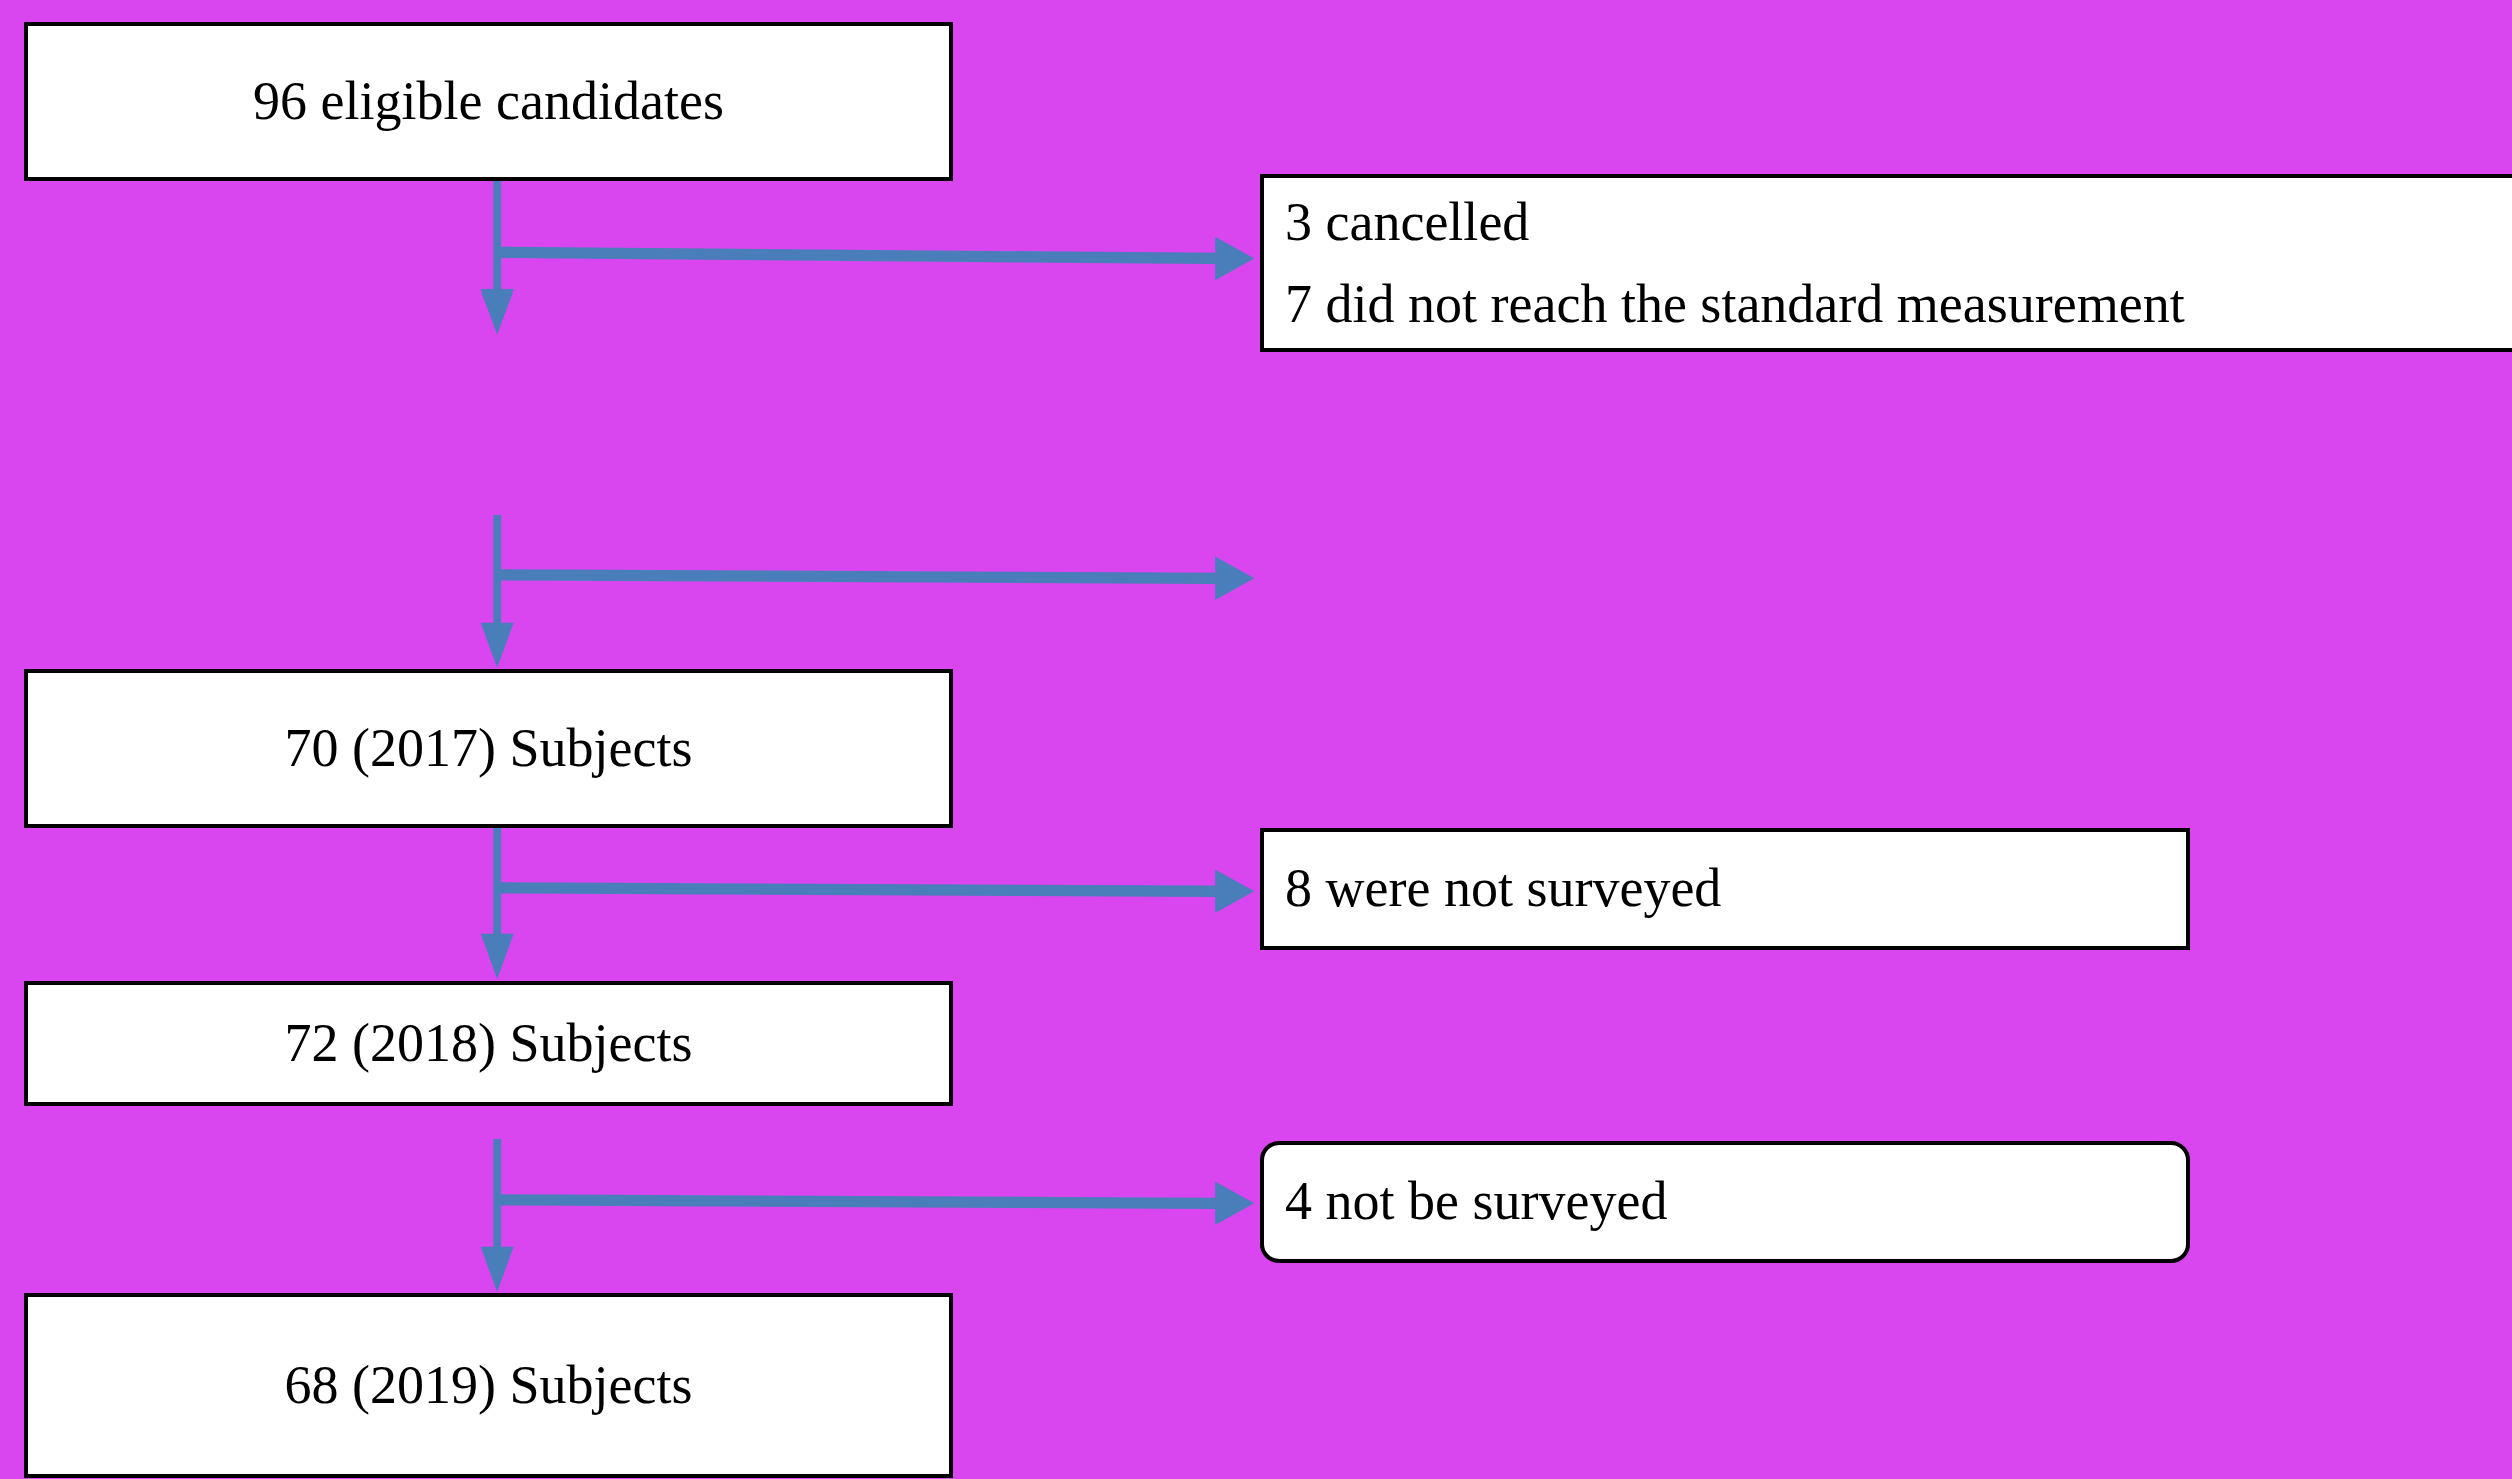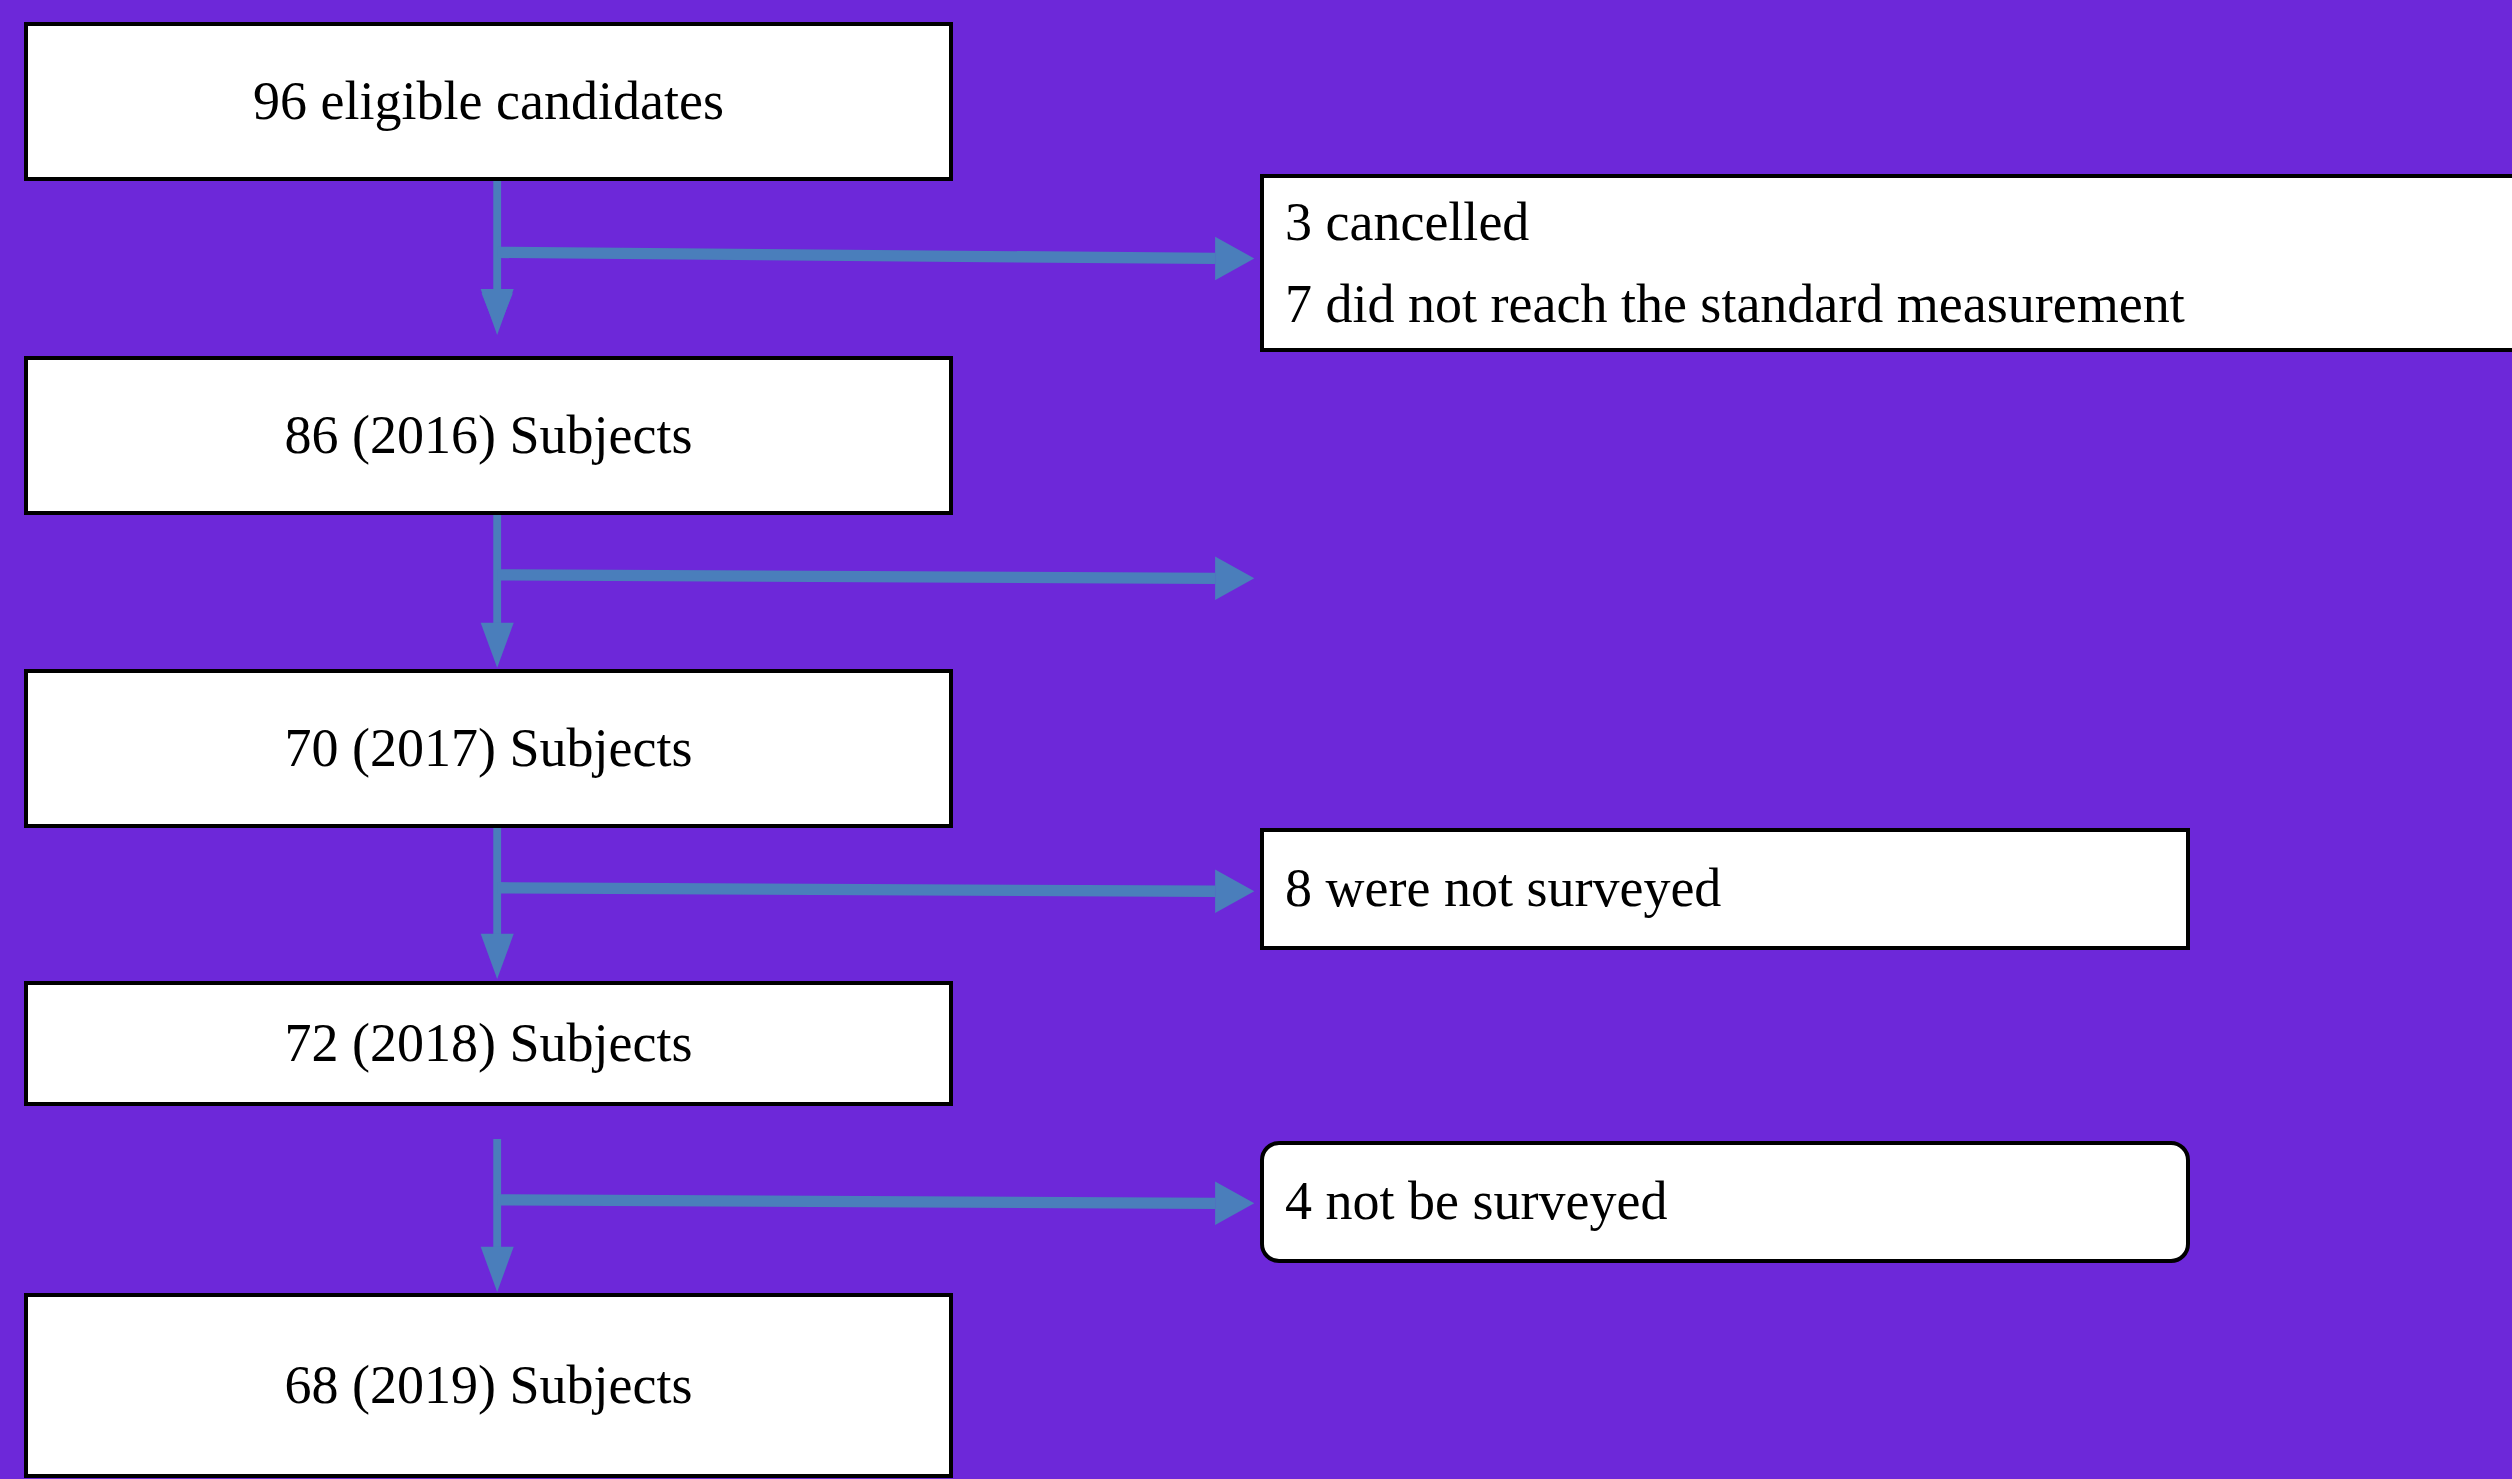--- a/index.html
+++ b/index.html
@@ -5,21 +5,21 @@
 <style>
   html, body {
     margin: 0;
     padding: 0;
     background: #ffffff;
   }
   #canvas {
     position: relative;
     width: 2512px;
     height: 1480px;
-    background: #6d28d9;
+    background: #d946ef;
     font-family: "Liberation Serif", "DejaVu Serif", serif;
     overflow: hidden;
   }
   .flow-svg {
     position: absolute;
     left: 0;
     top: 0;
     width: 2512px;
     height: 1480px;
     pointer-events: none;
@@ -99,23 +99,20 @@
     <g>
       <line x1="572" y1="1380" x2="1398" y2="1384" stroke="#4A7EBB" stroke-width="13"></line>
       <polygon points="1398,1359 1398,1409 1443,1384" fill="#4A7EBB"></polygon>
     </g>
   </svg>
 
   <div class="node-box center" style="left:24px; top:22px; width:929px; height:159px;">
     <span class="node-label">96 eligible candidates</span>
   </div>
 
-  <div class="node-box center" style="left:24px; top:356px; width:929px; height:159px;">
-    <span class="node-label">86 (2016) Subjects</span>
-  </div>
 
   <div class="node-box center" style="left:24px; top:669px; width:929px; height:159px;">
     <span class="node-label">70 (2017) Subjects</span>
   </div>
 
   <div class="node-box center" style="left:24px; top:981px; width:929px; height:125px;">
     <span class="node-label">72 (2018) Subjects</span>
   </div>
 
   <div class="node-box center" style="left:24px; top:1293px; width:929px; height:185px;">

